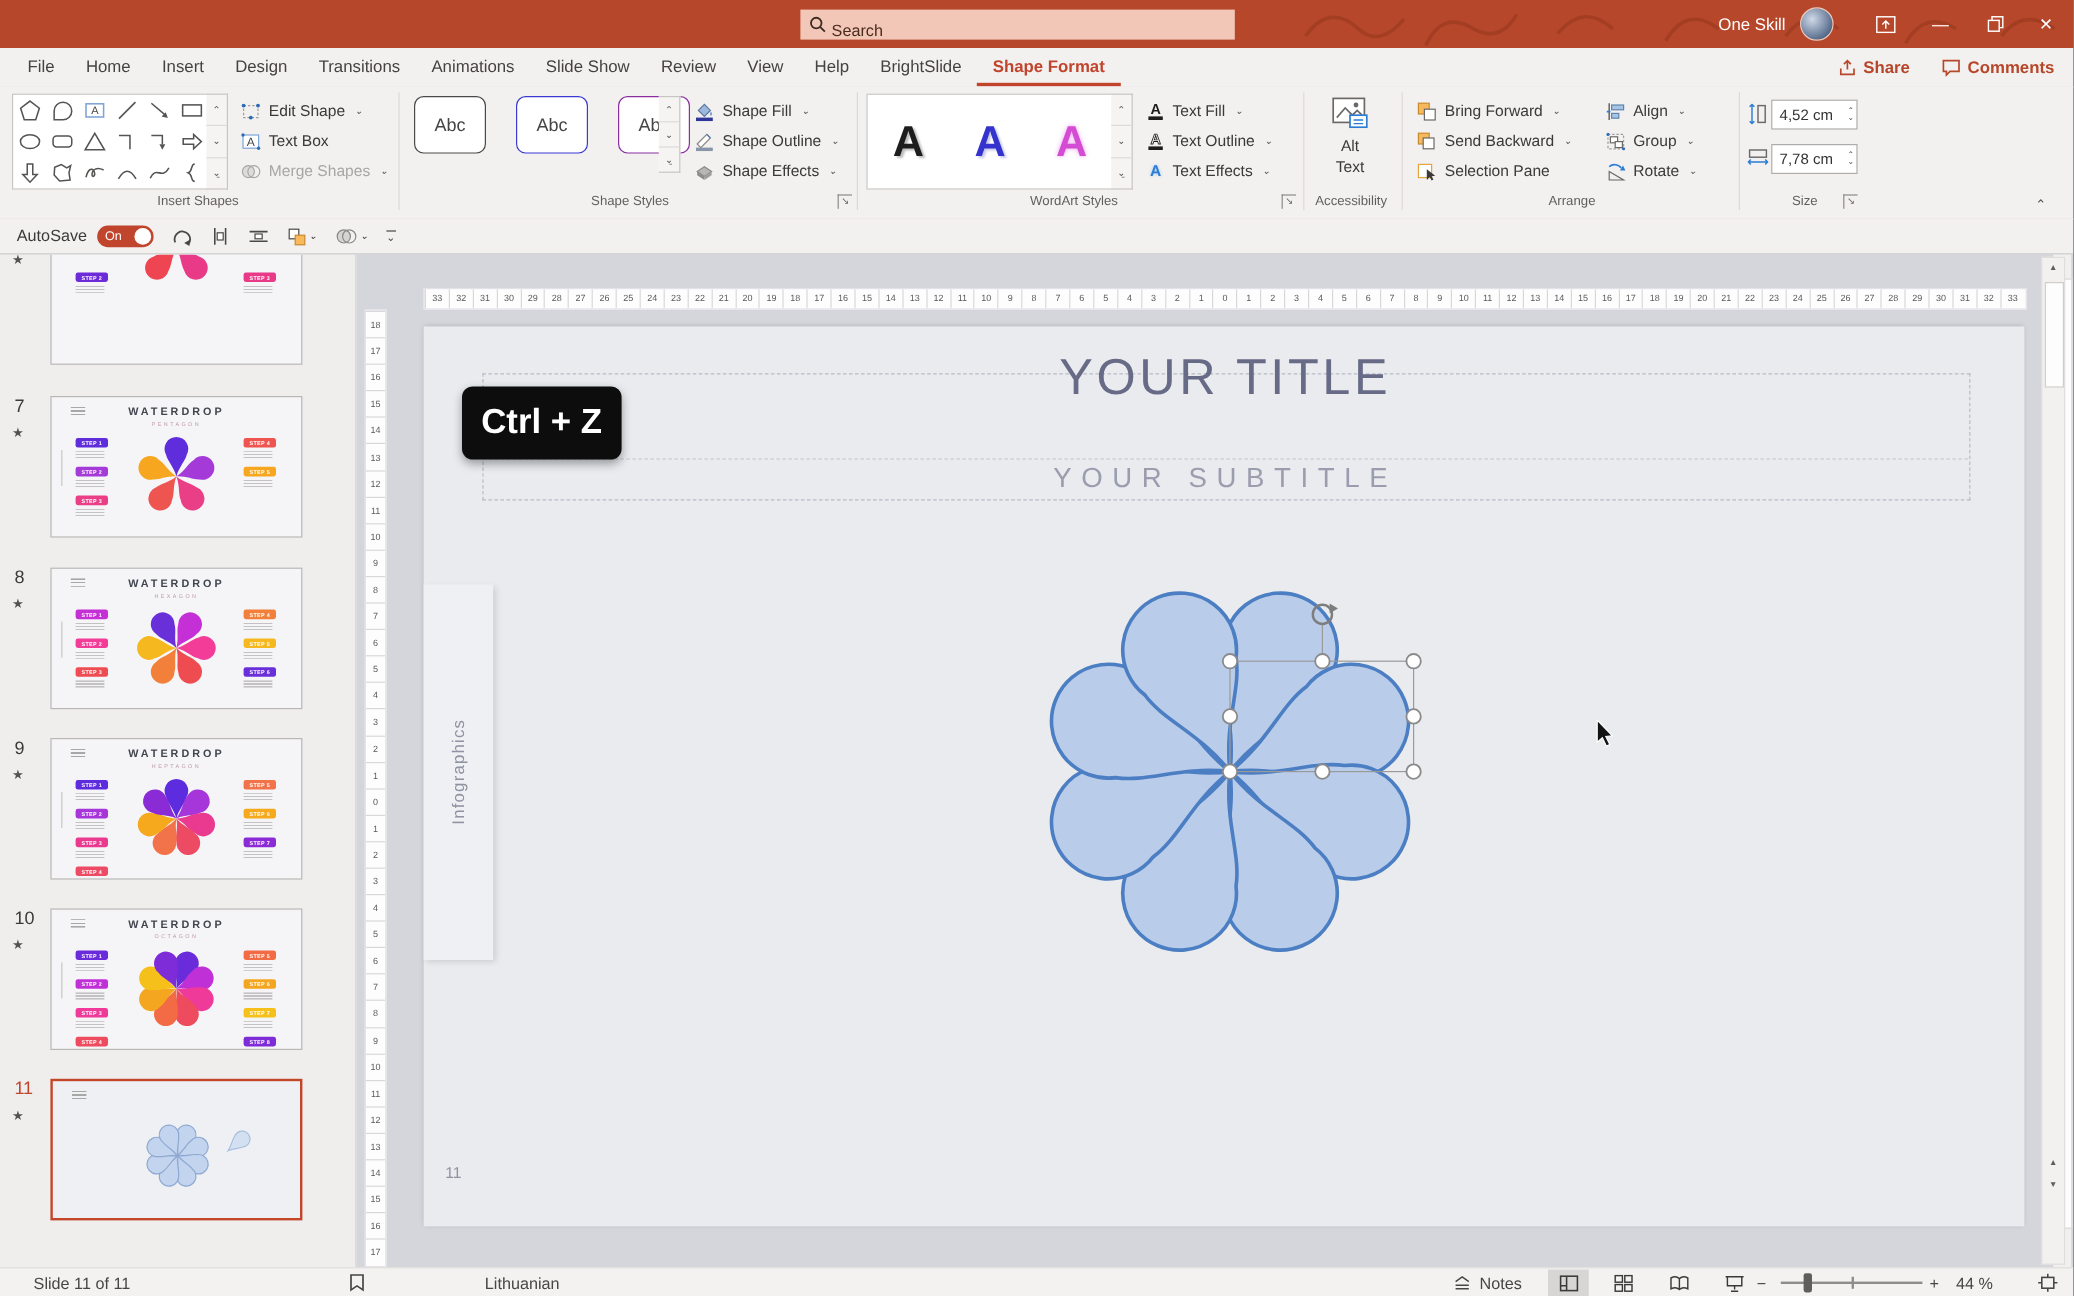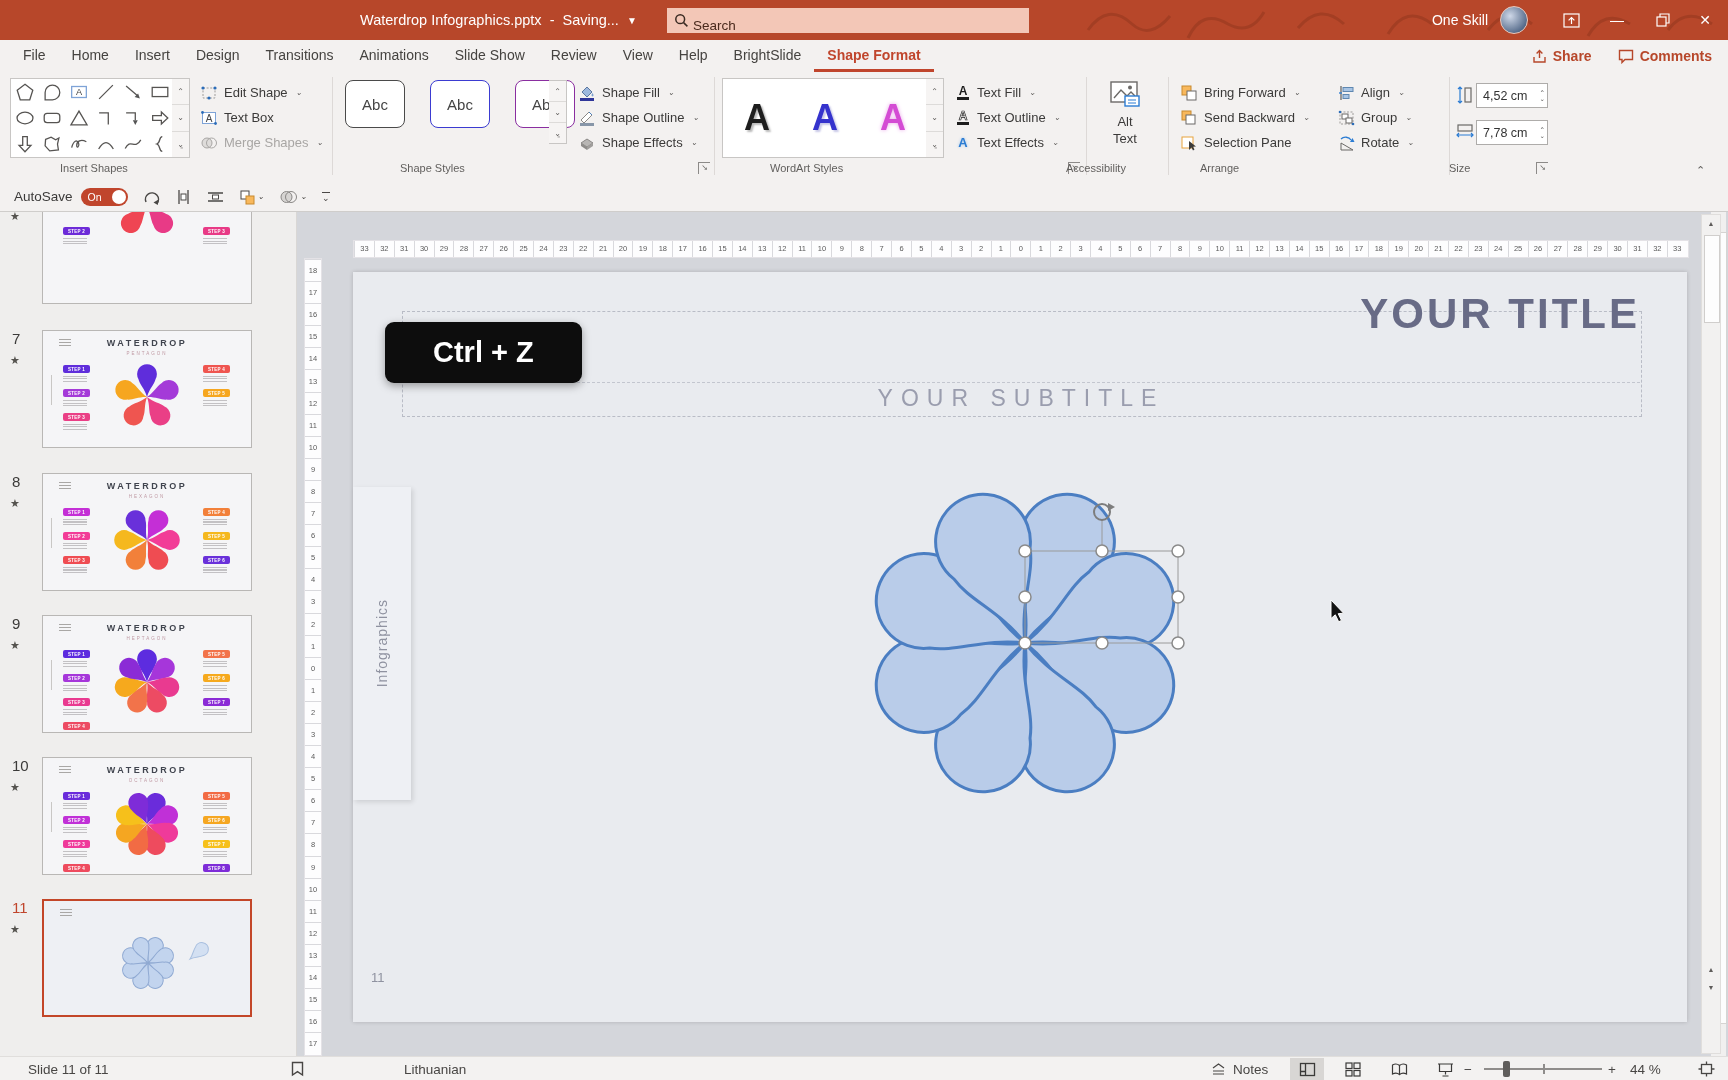--- a/index.html
+++ b/index.html
@@ -18,21 +18,21 @@
   
   #tabrow{position:absolute;left:0;top:40px;width:1728px;height:32px;background:#f3f1f0;border-bottom:1px solid #e3e1df}
   #tabs{position:absolute;left:10px;top:0;height:32px;display:flex}
   .tab{padding:0 13px;line-height:31px;font-size:14px;color:#454340;white-space:nowrap}
   .tab.active{color:#c0452c;border-bottom:3px solid #c0452c;font-weight:bold}
   #tabrow-right{position:absolute;right:16px;top:0;height:32px;display:flex;align-items:center;gap:26px;color:#b7472a;font-size:14px;font-weight:bold}
   #tabrow-right .lbl{display:flex;align-items:center;gap:6px}
   
   #ribbon{position:absolute;left:0;top:72px;width:1728px;height:110px;background:#f3f1f0;border-bottom:1px solid #d8d5d3}
   .gsep{position:absolute;top:5px;height:98px;width:1px;background:#ddd9d7}
-  .grp-label{position:absolute;top:90px;font-size:11px;color:#615f5d;white-space:nowrap}
+  .grp-label{position:absolute;top:90px;font-size:11px;color:#615f5d;text-align:center;white-space:nowrap}
   .launcher{position:absolute;top:90px;width:11px;height:11px;border-left:1px solid #8c8a88;border-top:1px solid #8c8a88;font-size:8px;color:#6b6967;line-height:10px;text-align:center}
   #shape-gallery{position:absolute;left:10px;top:6px;width:162px;height:78px;background:#fff;border:1px solid #c8c6c4;display:grid;grid-template-columns:repeat(6,1fr);grid-template-rows:repeat(3,1fr)}
   .shape-cell{display:flex;align-items:center;justify-content:center}
   .gal-scroll{position:absolute;top:6px;width:17px;height:78px;border:1px solid #c8c6c4;border-left:none;background:#f6f4f3;display:flex;flex-direction:column}
   .gal-scroll span{flex:1;display:flex;align-items:center;justify-content:center;font-size:8px;color:#5f5d5b;border-bottom:1px solid #dddbd9}
   .rbtn{display:flex;align-items:center;gap:6px;font-size:13px;color:#3b3a39;height:25px;white-space:nowrap}
   .rbtn .chev{font-size:8px;color:#5f5d5b;margin-left:2px}
   .rbtn.disabled{color:#a8a6a4}
   .abc-btn{width:58px;height:46px;border-radius:8px;background:#fff;display:flex;align-items:center;justify-content:center;font-size:15px;color:#454545}
   #wordart-gallery{position:absolute;left:722px;top:6px;width:204px;height:78px;background:#fff;border:1px solid #c8c6c4;display:flex;align-items:center;justify-content:space-around;font-weight:bold;font-size:36px}
@@ -66,23 +66,23 @@
   #panel-thumbtrack{position:absolute;left:1px;top:20px;width:13px;background:#fdfdfd;border:1px solid #d6d4d2;height:790px}
   
   #hruler{position:absolute;left:353px;top:28px;width:1334px;height:16px;background:#fdfdfe;border:1px solid #e4e2e6;display:flex;overflow:hidden}
   .hr-cell{width:19.9px;flex:none;font-size:7.5px;color:#5a5a5a;text-align:center;line-height:16px;border-left:1px solid #d9d9dd;box-sizing:border-box}
   #vruler{position:absolute;left:304px;top:46px;width:16px;height:796px;background:#fdfdfe;border:1px solid #e4e2e6;overflow:hidden}
   .vr-cell{width:16px;height:22.1px;font-size:7.5px;color:#5a5a5a;text-align:center;border-top:1px solid #d9d9dd;box-sizing:border-box;display:flex;align-items:center;justify-content:center}
   
   #slide{position:absolute;left:353px;top:60px;width:1334px;height:750px;background:#e9ebef;box-shadow:0 0 4px rgba(0,0,0,.18)}
   #title-ph{position:absolute;left:49px;top:39px;width:1238px;height:104px;border:1px dashed #b9bcc6}
   #title-div{position:absolute;left:49px;top:110px;width:1238px;height:0;border-top:1px dashed #c3c6cf}
-  #slide-title{position:absolute;left:49px;top:18px;width:1238px;text-align:right;font-size:42px;font-weight:bold;letter-spacing:3px;color:#686b86}
+  #slide-title{position:absolute;left:49px;top:18px;width:1238px;text-align:center;font-size:42px;font-weight:normal;letter-spacing:3px;color:#686b86}
   #slide-subtitle{position:absolute;left:49px;top:113px;width:1238px;text-align:center;font-size:23px;letter-spacing:8px;color:#9a9dae}
-  #tooltip{position:absolute;left:32px;top:50px;background:#0d0d0d;color:#fff;font-size:29px;font-weight:bold;padding:14px 48px;border-radius:9px;box-shadow:0 3px 8px rgba(0,0,0,.35)}
+  #tooltip{position:absolute;left:32px;top:50px;background:#0d0d0d;color:#fff;font-size:29px;font-weight:bold;padding:14px 16px;border-radius:9px;box-shadow:0 3px 8px rgba(0,0,0,.35)}
   #side-tab{position:absolute;left:0px;top:215px;width:58px;height:313px;background:#eef0f4;box-shadow:2px 2px 5px rgba(0,0,0,.12);display:flex;align-items:center;justify-content:center}
   #side-tab span{writing-mode:vertical-rl;transform:rotate(180deg);font-size:14px;color:#8f92a0;letter-spacing:1px}
   #page-num{position:absolute;left:18px;top:698px;font-size:13px;color:#8f92a0}
   #canvas-scroll{position:absolute;left:1701px;top:2px;width:20px;height:840px;background:#f2f1f0;border:1px solid #e0dedc;box-sizing:border-box}
   #canvas-scroll .btn{position:absolute;left:0;width:18px;height:18px;font-size:7px;color:#5f5d5b;text-align:center;line-height:18px}
   #canvas-thumb{position:absolute;left:2px;top:20px;width:14px;height:86px;background:#fdfdfd;border:1px solid #d0cecc}
   
   #statusbar{position:absolute;left:0;top:1056px;width:1728px;height:24px;background:#f3f2f1;border-top:1px solid #e0dedc;font-size:13.5px;color:#484644}
   #statusbar .it{position:absolute;top:0;height:24px;display:flex;align-items:center;gap:6px}
   .viewbtn{position:absolute;top:1px;width:34px;height:22px;display:flex;align-items:center;justify-content:center}
@@ -93,26 +93,20 @@
 </style>
 </head>
 <body>
 
 <div id="app">
 
   <div id="titlebar">
     <svg id="tb-swirls" class="abs" style="right:0;top:0" width="660" height="40" viewBox="0 0 660 40">
       <path d="M20 30 q20 -28 44 -6 q18 16 38 -8 M120 38 q14 -30 40 -14 q22 12 36 -12 M230 28 q22 -26 46 -4 M320 34 q18 -30 44 -10 M420 30 q20 -26 44 -6 M520 36 q16 -28 42 -12 M600 30 q18 -24 44 -6" fill="none" stroke="#5e1f0e" stroke-width="3"></path>
     </svg>
-    <div id="tb-doc">
-      <span>Waterdrop Infographics.pptx</span>
-      <span>-</span>
-      <span>Saving...</span>
-      <span id="tb-caret">▼</span>
-    </div>
     <div id="search-box">
       <svg class="abs" style="left:7px;top:5px" width="15" height="15" viewBox="0 0 15 15">
           <circle cx="6.2" cy="6.2" r="4.4" fill="none" stroke="#3a2a22" stroke-width="1.5"></circle>
           <line x1="9.6" y1="9.6" x2="13.4" y2="13.4" stroke="#3a2a22" stroke-width="1.5"></line>
         </svg>
       <span>Search</span>
     </div>
     <div id="tb-right">
       <span>One Skill</span>
       <span id="avatar"></span>

